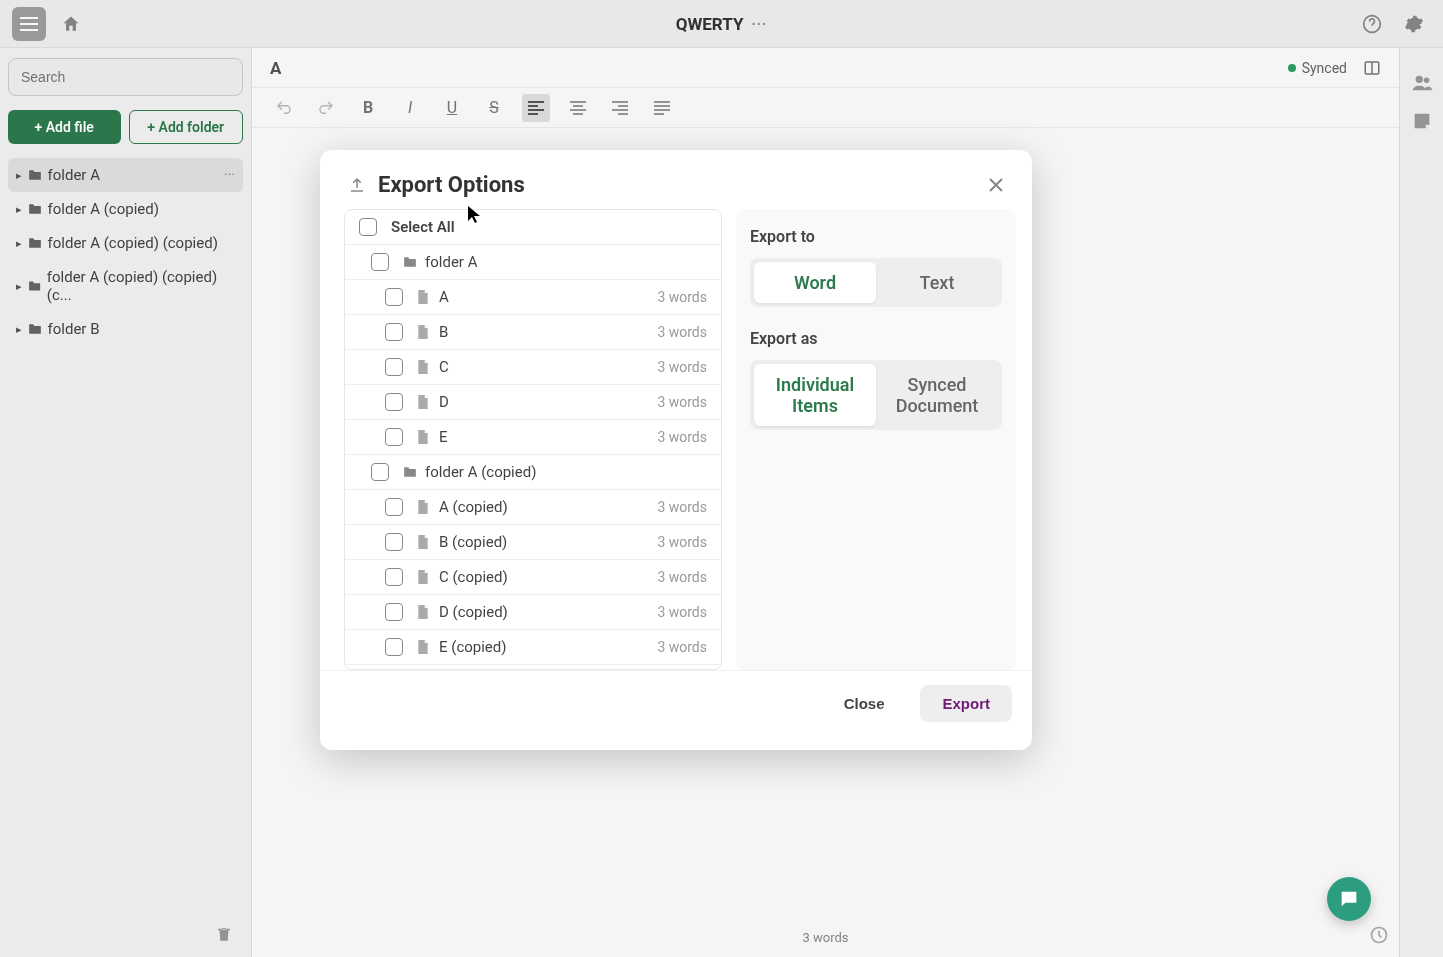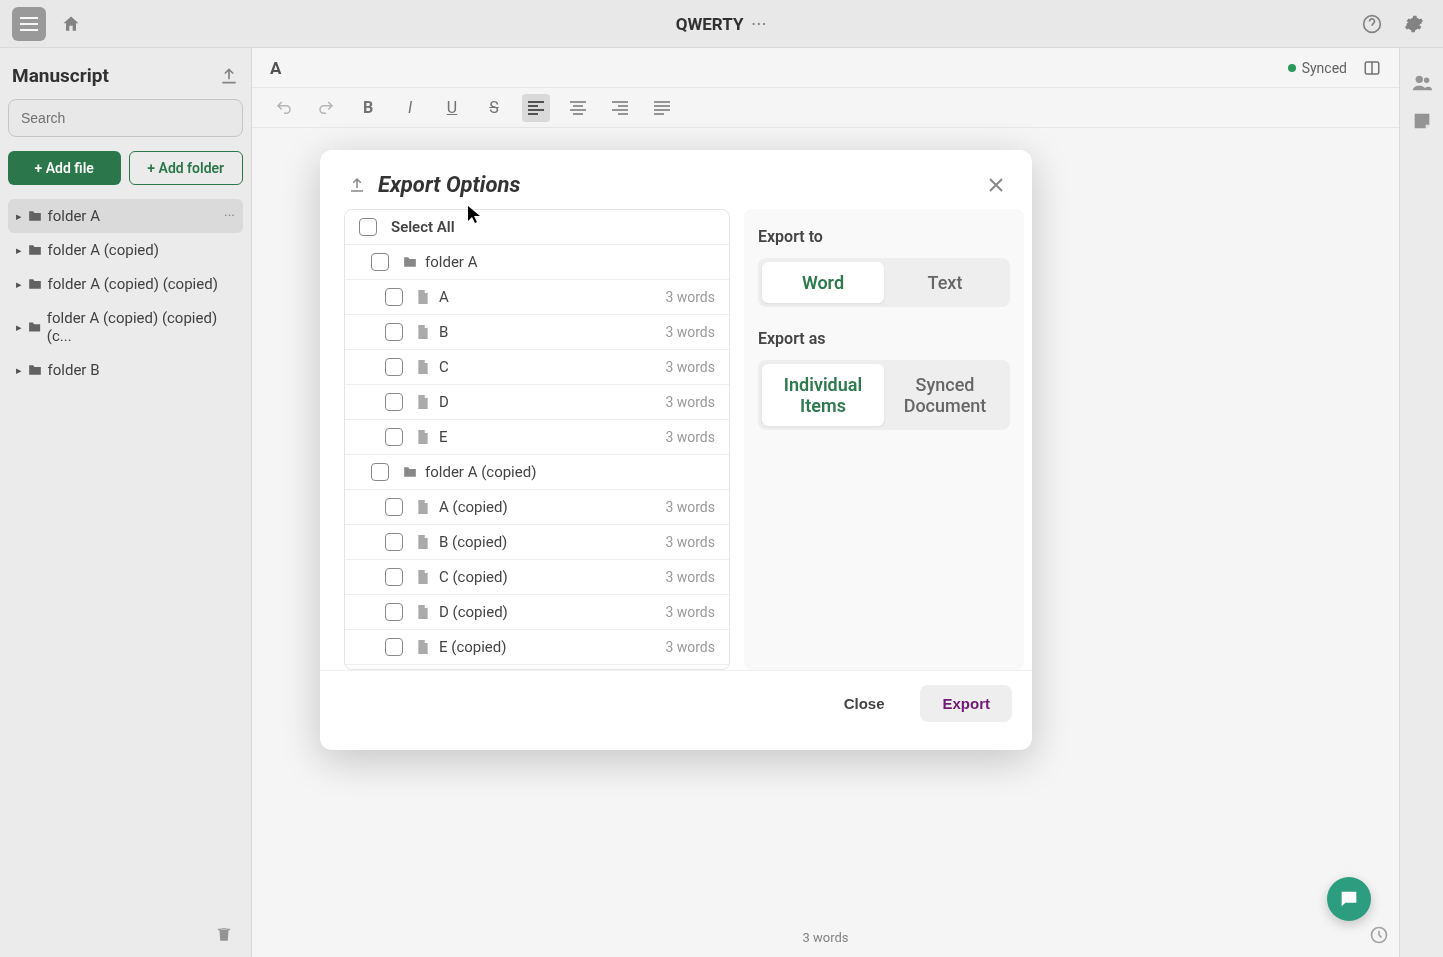--- a/index.html
+++ b/index.html
@@ -188,33 +188,33 @@
   top:150px;
   left:320px;
 }
 .modal-header {
   padding:22px 28px 12px;
   display:flex; align-items:center;
 }
 .modal-header h2 {
   font-size:22px;
   font-weight:700; color:#333;
-  display:flex; align-items:center; gap:12px;font-style:italic;
+  display:flex; align-items:center; gap:12px;
 }
 .modal-close {
   margin-left:auto;
   cursor:pointer;
   color:#888;
   font-size:18px;
 }
 .modal-body {
   flex:1;
   display:flex;
   gap:14px;
-  padding: 0 8px 0 24px;
+  padding: 0 16px 0 24px;
   overflow:hidden;
 }
 .export-list-wrap {
   flex:1;
   border:1px solid #e5e5e5;
   border-radius:8px;
   overflow-y:auto;
 }
 .export-row {
   display:flex; align-items:center;
@@ -353,28 +353,20 @@
       <svg width="20" height="20" viewBox="0 0 24 24" fill="#888">
           <path d="M12 8a4 4 0 100 8 4 4 0 000-8zm9 4a7.5 7.5 0 00-.2-1.7l2-1.6-2-3.4-2.4 1a7.6 7.6 0 00-3-1.7L15 2h-4l-.4 2.6a7.6 7.6 0 00-3 1.7l-2.4-1-2 3.4 2 1.6A7.5 7.5 0 003 12a7.5 7.5 0 00.2 1.7l-2 1.6 2 3.4 2.4-1a7.6 7.6 0 003 1.7L9 22h4l.4-2.6a7.6 7.6 0 003-1.7l2.4 1 2-3.4-2-1.6c.1-.6.2-1.1.2-1.7z"></path>
         </svg>
     </div>
   </div>
 </div>
 
 <div class="main-area">
 
   <div class="sidebar">
-    <div class="sidebar-header">
-      <div class="sidebar-title">Manuscript</div>
-      <div style="color:#888">
-        <svg width="20" height="20" viewBox="0 0 24 24" fill="none" stroke="#888" stroke-width="2">
-            <path d="M12 16V4M7 9l5-5 5 5M4 20h16"></path>
-          </svg>
-      </div>
-    </div>
     <input class="search-input" placeholder="Search" style="">
     <div class="side-btns">
       <div class="side-btn primary">+ Add file</div>
       <div class="side-btn outline">+ Add folder</div>
     </div>
     <div id="tree">
         <div class="tree-item active">
     <span class="caret">▸</span>
     <svg width="14" height="12" viewBox="0 0 24 20" fill="#666">
             <path d="M2 2h7l2 3h11v13H2z"></path>

